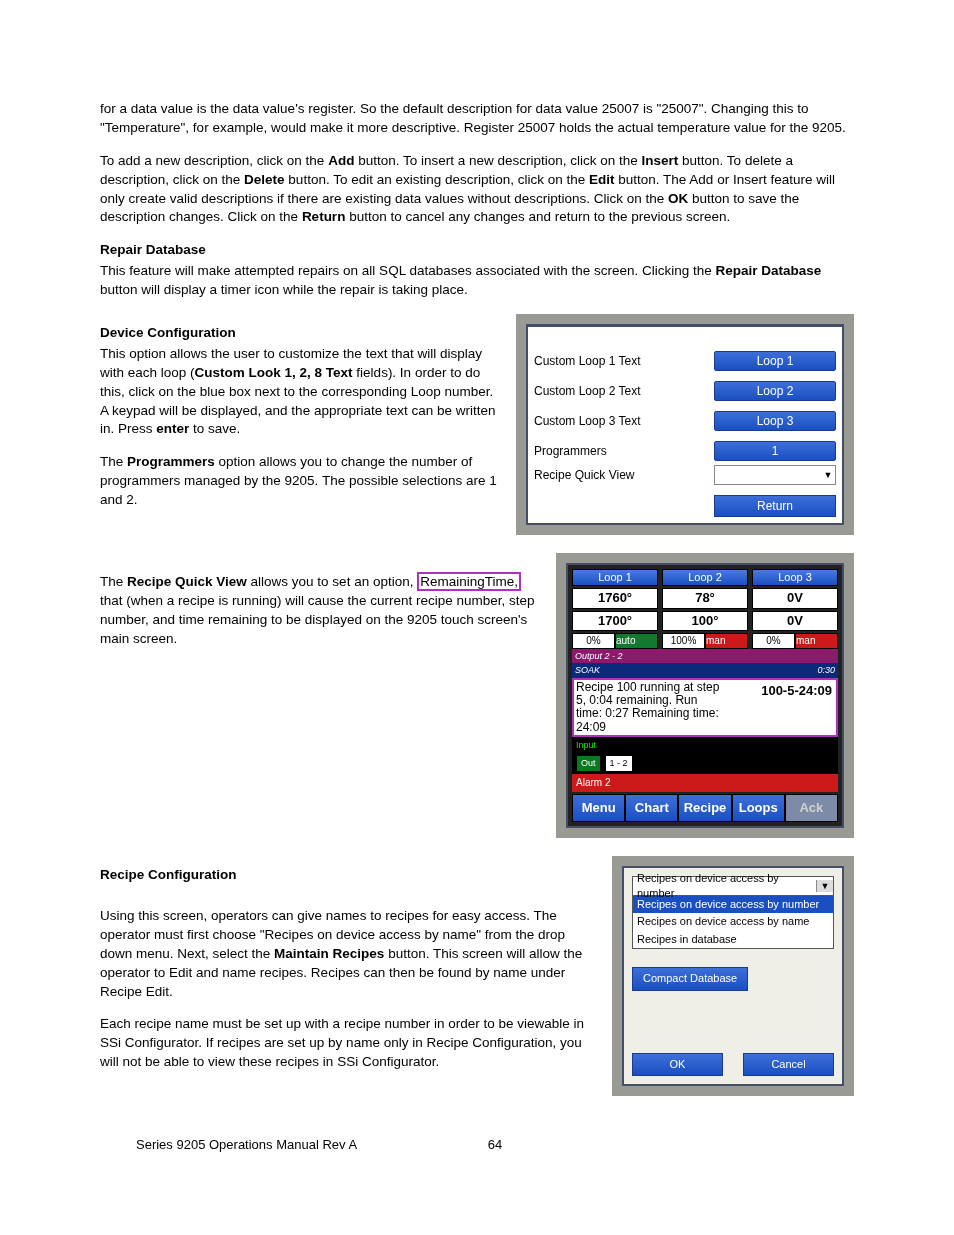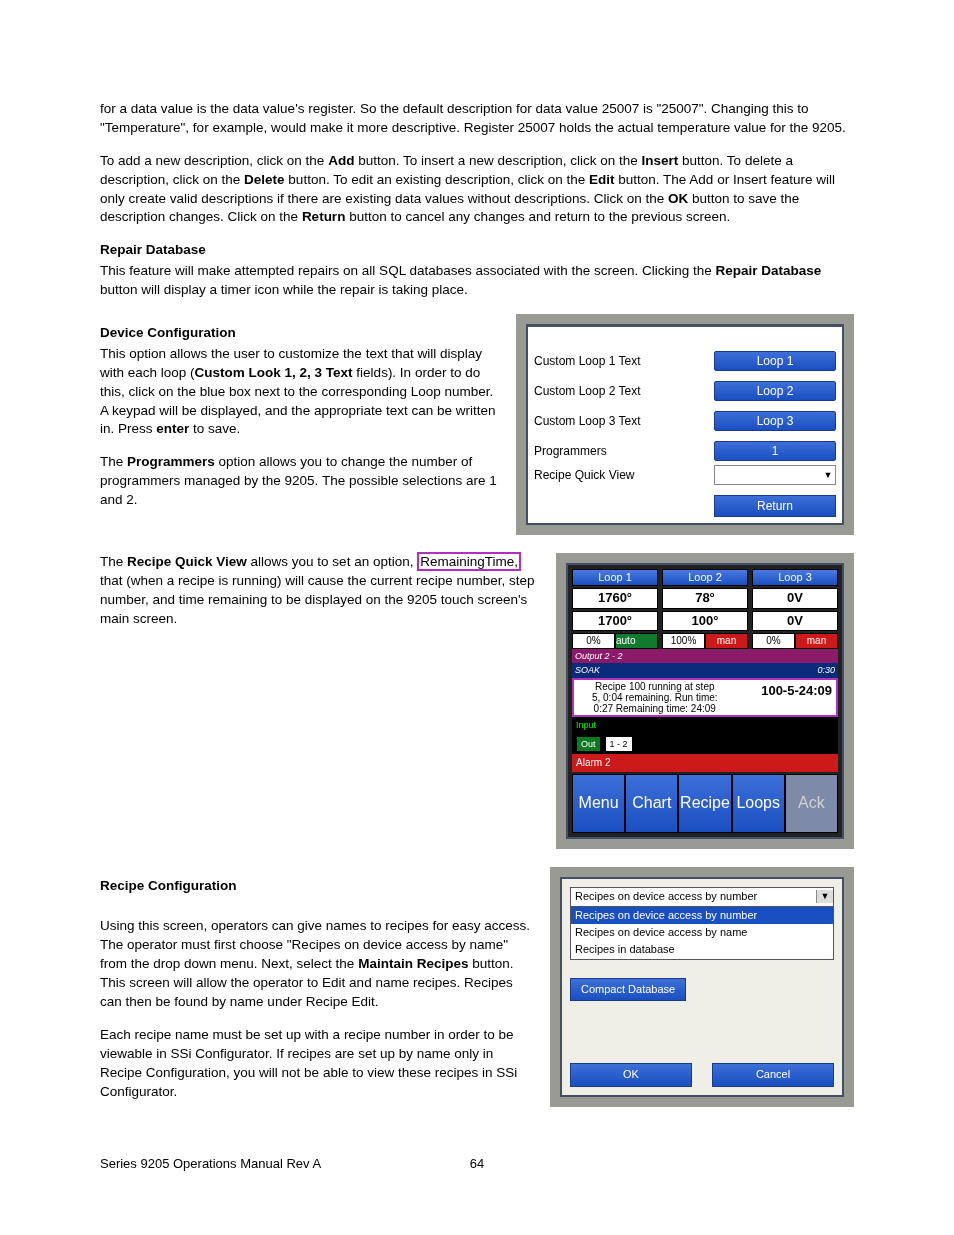--- a/index.html
+++ b/index.html
@@ -51,55 +51,55 @@
   
   .ts-box { border:10px solid #9a9a94; width:298px; box-sizing:border-box; flex-shrink:0; }
   .ts-inner { background:#222; padding:4px; border:2px solid #444f66;}
   .ts-loops { display:flex; gap:4px; }
   .ts-loop { flex:1; display:flex; flex-direction:column; gap:2px; }
   .ts-loop-hd { background:linear-gradient(#4a7ae0,#1a4fc2); color:#fff; font-size:11px; text-align:center; border:1px solid #000; }
   .ts-loop-val { background:#fff; color:#000; font-weight:bold; font-size:13px; text-align:center; border:1px solid #000; }
   .ts-sub { display:flex; gap:0; }
   .ts-pct { flex:1; background:#fff; color:#000; font-size:10px; text-align:center; border:1px solid #000;}
   .ts-mode-auto { flex:1; background:#117a2e; color:#fff; font-size:10px; text-align:left; border:1px solid #000;}
-  .ts-mode-man { flex:1; background:#cc1a1a; color:#fff; font-size:10px; text-align:center; border:1px solid #000;}
+  .ts-mode-man { flex:1; background:#cc1a1a; color:#fff; font-size:10px; text-align:left; border:1px solid #000;}
   .ts-bar { font-size:9px; color:#fff; padding:1px 3px;font-style:italic; }
   .ts-bar-pink { background:#8b1a6a; }
   .ts-bar-blue { background:#0a2a7a; display:flex; justify-content:space-between;}
   .ts-recipe { background:#fff; display:flex; border:2px solid #b030c0; }
-  .ts-recipe-left { flex:1.4; font-size:10px; padding:1px 16px; line-height:1.1;text-align:center;}
+  .ts-recipe-left { flex:1.4; font-size:12px; padding:1px 2px; line-height:1.1;}
   .ts-recipe-right { flex:1; font-weight:bold; font-size:13px; text-align:right; padding:2px 4px;}
   .ts-dark { background:#000; color:#0e0; font-size:9px; padding:2px 4px;}
   .ts-io { display:flex; gap:4px; }
   .ts-green { background:#0a7a20; color:#fff; font-size:9px; padding:1px 4px; border:1px solid #000;}
   .ts-white-sm { background:#fff; color:#000; font-size:9px; padding:1px 4px; border:1px solid #000;}
   .ts-alarm { background:#cc1a1a; color:#fff; font-size:10px; padding:2px 4px;}
   .ts-nav { display:flex; margin-top:2px;}
-  .ts-nav-btn { flex:1; background:linear-gradient(#3d6fd8,#1a4fc2); color:#fff; font-weight:normal; font-size:16px; text-align:center; border:1px solid #000; padding:17px 0;}
+  .ts-nav-btn { flex:1; background:linear-gradient(#3d6fd8,#1a4fc2); color:#fff; font-weight:bold; font-size:13px; text-align:center; border:1px solid #000; padding:4px 0;}
   .ts-nav-btn.dim { background:#7d8ba8; color:#d0d0d0;}
   
-  .rc-box { border:10px solid #9a9a94; width:304px; box-sizing:border-box; flex-shrink:0;}
+  .rc-box { border:10px solid #9a9a94; width:242px; box-sizing:border-box; flex-shrink:0;}
   .rc-inner { background:#efefe8; border:2px solid #444f66; padding:8px; min-height:200px; display:flex; flex-direction:column;}
   .rc-dd { border:1px solid #555; background:#fff; font-size:11px; display:flex; align-items:center; position:relative; height:18px;}
   .rc-dd-sel { flex:1; padding:0 4px;}
   .rc-dd-arrow { width:16px; background:#ddd; border-left:1px solid #888; text-align:center; font-size:9px;}
   .rc-opt-box { border:1px solid #555; border-top:none; background:#fff; font-size:11px;}
   .rc-opt { padding:1px 4px;}
   .rc-opt.sel { background:#1a4fc2; color:#fff;}
   .rc-compact { margin-top:18px; }
   .rc-blue-btn { background:linear-gradient(#3d6fd8,#1a4fc2); color:#fff; font-size:11px; padding:3px 10px; display:inline-block; border:1px solid #1a3a8a;}
   .rc-bottom { margin-top:auto; display:flex; gap:20px;}
   .rc-bottom .rc-blue-btn { flex:1; text-align:center;}
   .highlight-box {
     border: 2px solid #b030c0;
     padding: 0 1px;
     display:inline;
   }
   .footer { margin-top: 40px; font-size: 13px;}
-  .footer-row { display:flex; }
+  .footer-row { display:flex;margin-left:36px; }
   .footer-left { flex:1;}
   .footer-page { width:40px; text-align:center;}
   .footer-right { flex:1;}
 </style>
 </head>
 <body>
 
 <p>for a data value is the data value's register.  So the default description for data value 25007 is "25007".  Changing this to "Temperature", for example, would make it more descriptive. Register 25007 holds the actual temperature value for the 9205.</p>
 
 <p>
@@ -108,21 +108,21 @@
 
 <div class="section-title">Repair Database</div>
 <p>
   <span>This feature will make attempted repairs on all SQL databases associated with the screen.  Clicking the </span><span class="bold">Repair Database</span><span> button will display a timer icon while the repair is taking place.</span>
 </p>
 
 <div class="row">
   <div class="col-text">
     <div class="section-title">Device Configuration</div>
     <p>
-      <span>This option allows the user to customize the text that will display with each loop (</span><span class="bold">Custom Look 1, 2, 3 Text</span><span> fields).  In order to do this, click on the blue box next to the corresponding Loop number.  A keypad will be displayed, and the appropriate text can be written in.  Press </span><span class="bold">enter</span><span> to save.</span>
+      <span>This option allows the user to customize the text that will display with each loop (</span><span class="bold">Custom Look 1, 2, 8 Text</span><span> fields).  In order to do this, click on the blue box next to the corresponding Loop number.  A keypad will be displayed, and the appropriate text can be written in.  Press </span><span class="bold">enter</span><span> to save.</span>
     </p>
     <p>
       <span>The </span><span class="bold">Programmers</span><span> option allows you to change the number of programmers managed by the 9205. The possible selections are 1 and 2.</span>
     </p>
   </div>
 
   <div class="screenshot-box">
     <div class="screenshot-inner">
       <div style="height:14px;"></div>
       <div class="cfg-row">
@@ -149,21 +149,21 @@
       </div>
       <div class="cfg-return">
         <span class="btn">Return</span>
       </div>
     </div>
   </div>
 </div>
 
 <div class="row">
   <div class="col-text">
-    <p style="">
+    <p style="margin-top:20px;">
       <span>The </span><span class="bold">Recipe Quick View</span><span> allows you to set an option, </span><span class="highlight-box">RemainingTime,</span><span> that (when a recipe is running) will cause the current recipe number, step number, and time remaining to be displayed on the 9205 touch screen's main screen.</span>
     </p>
   </div>
 
   <div class="ts-box">
     <div class="ts-inner">
       <div class="ts-loops">
         <div class="ts-loop">
           <div class="ts-loop-hd">Loop 1</div>
           <div class="ts-loop-val">1760°</div>

